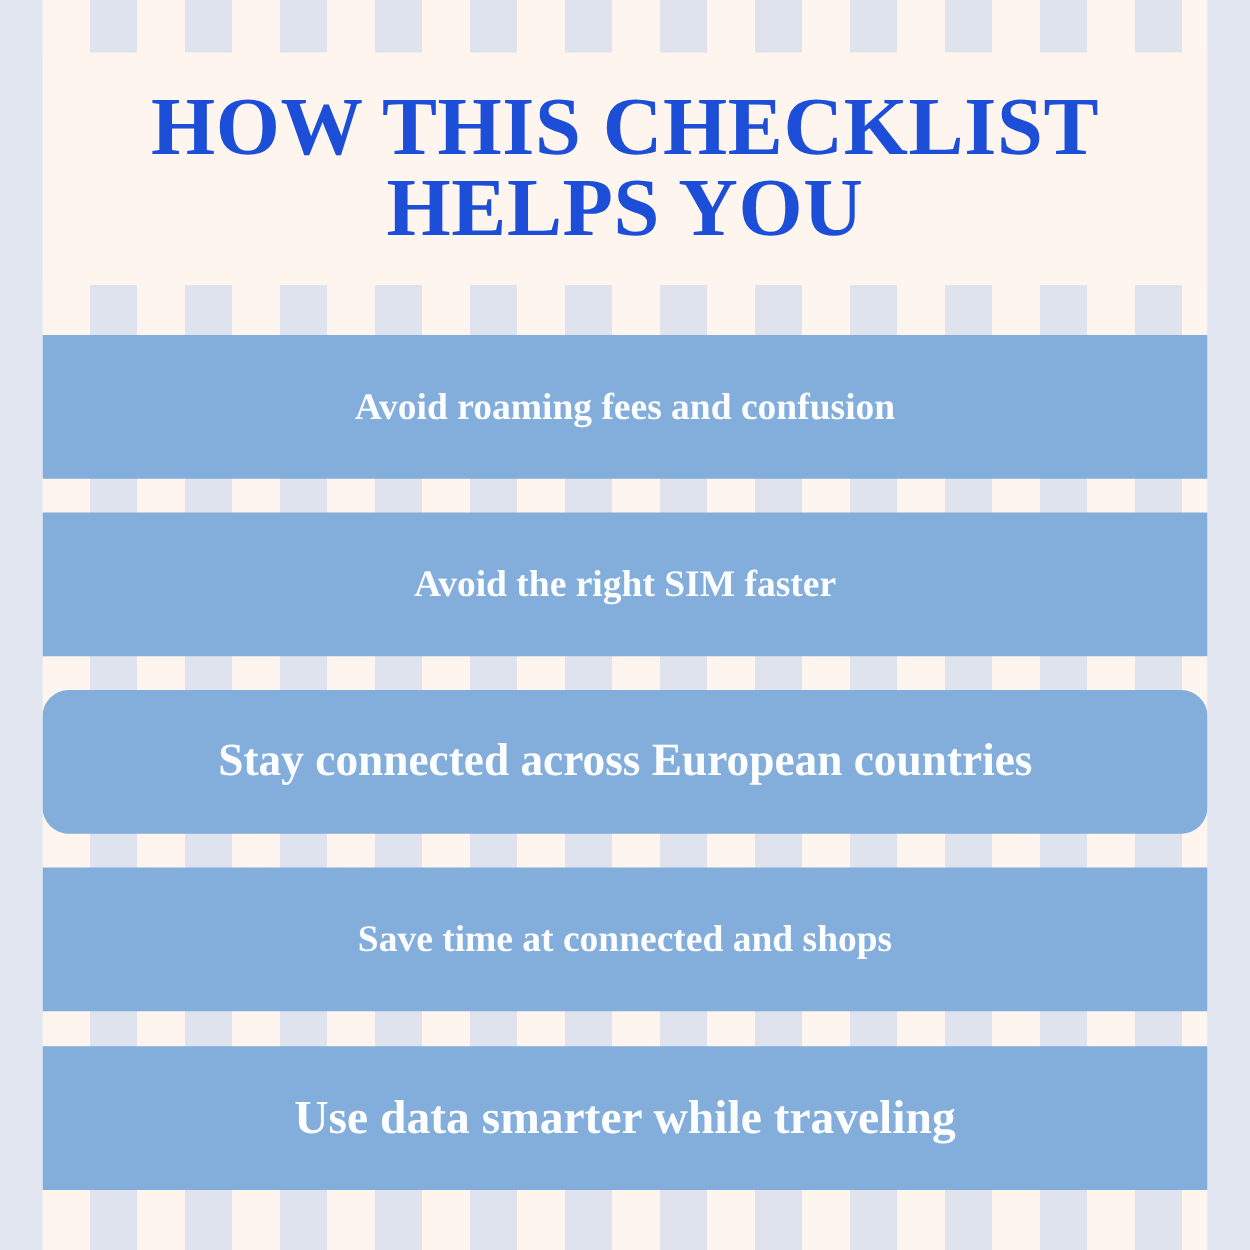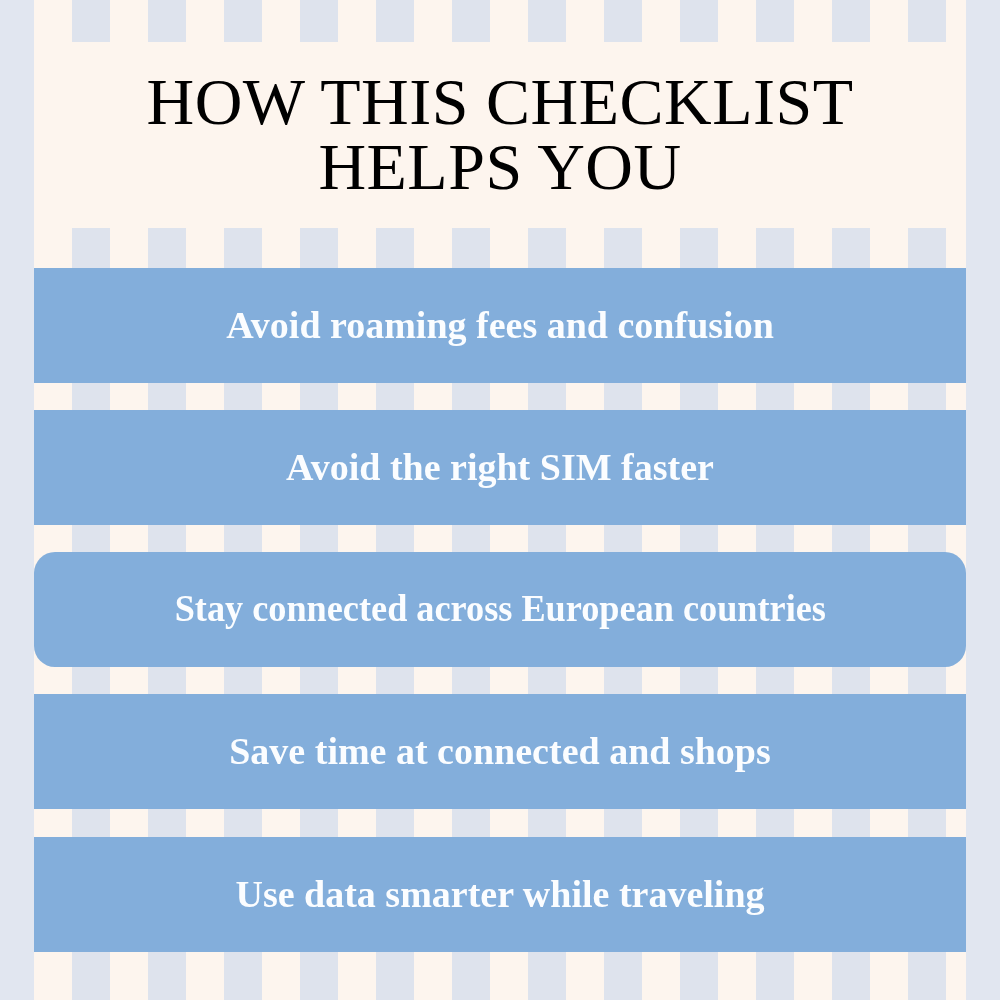--- a/index.html
+++ b/index.html
@@ -60,26 +60,26 @@
     left: 34px;
     top: 42px;
     width: 932px;
     height: 186px;
     display: flex;
     align-items: center;
     justify-content: center;
     text-align: center;
   }
   .title {
-    color: #000000;
+    color: #1d4ed8;
     font-family: "Liberation Serif", serif;
     font-size: 66px;
     line-height: 0.98;
     letter-spacing: 0.5px;
-    font-weight: 400;
+    font-weight: 700;
     text-transform: uppercase;
     width: 880px;
   }
   .title .l2 { display: block; }
 
   
   .bar {
     position: absolute;
     left: 34px;
     width: 932px;
@@ -88,21 +88,21 @@
     display: flex;
     align-items: center;
     justify-content: center;
     box-sizing: border-box;
     padding: 0 14px;
   }
   .bar-label {
     color: #fbfdff;
     font-family: "Liberation Serif", serif;
     font-weight: 700;
-    font-size: 38px;
+    font-size: 30px;
     line-height: 1.1;
     text-align: center;
     white-space: nowrap;
   }
   .bar-1 { top: 268px; }
   .bar-2 { top: 410px; }
   .bar-3 { top: 552px; border-radius: 21px; }
   .bar-4 { top: 694px; }
   .bar-5 { top: 837px; }
 

